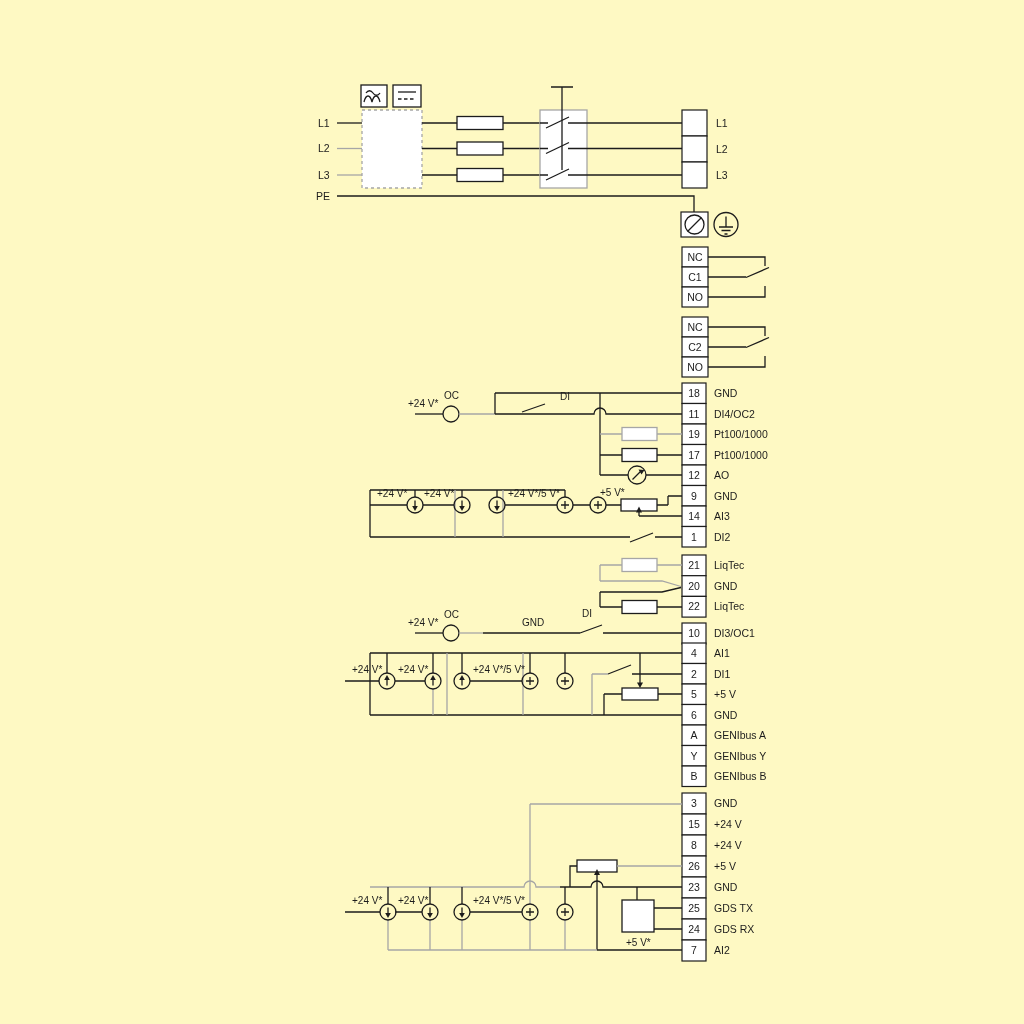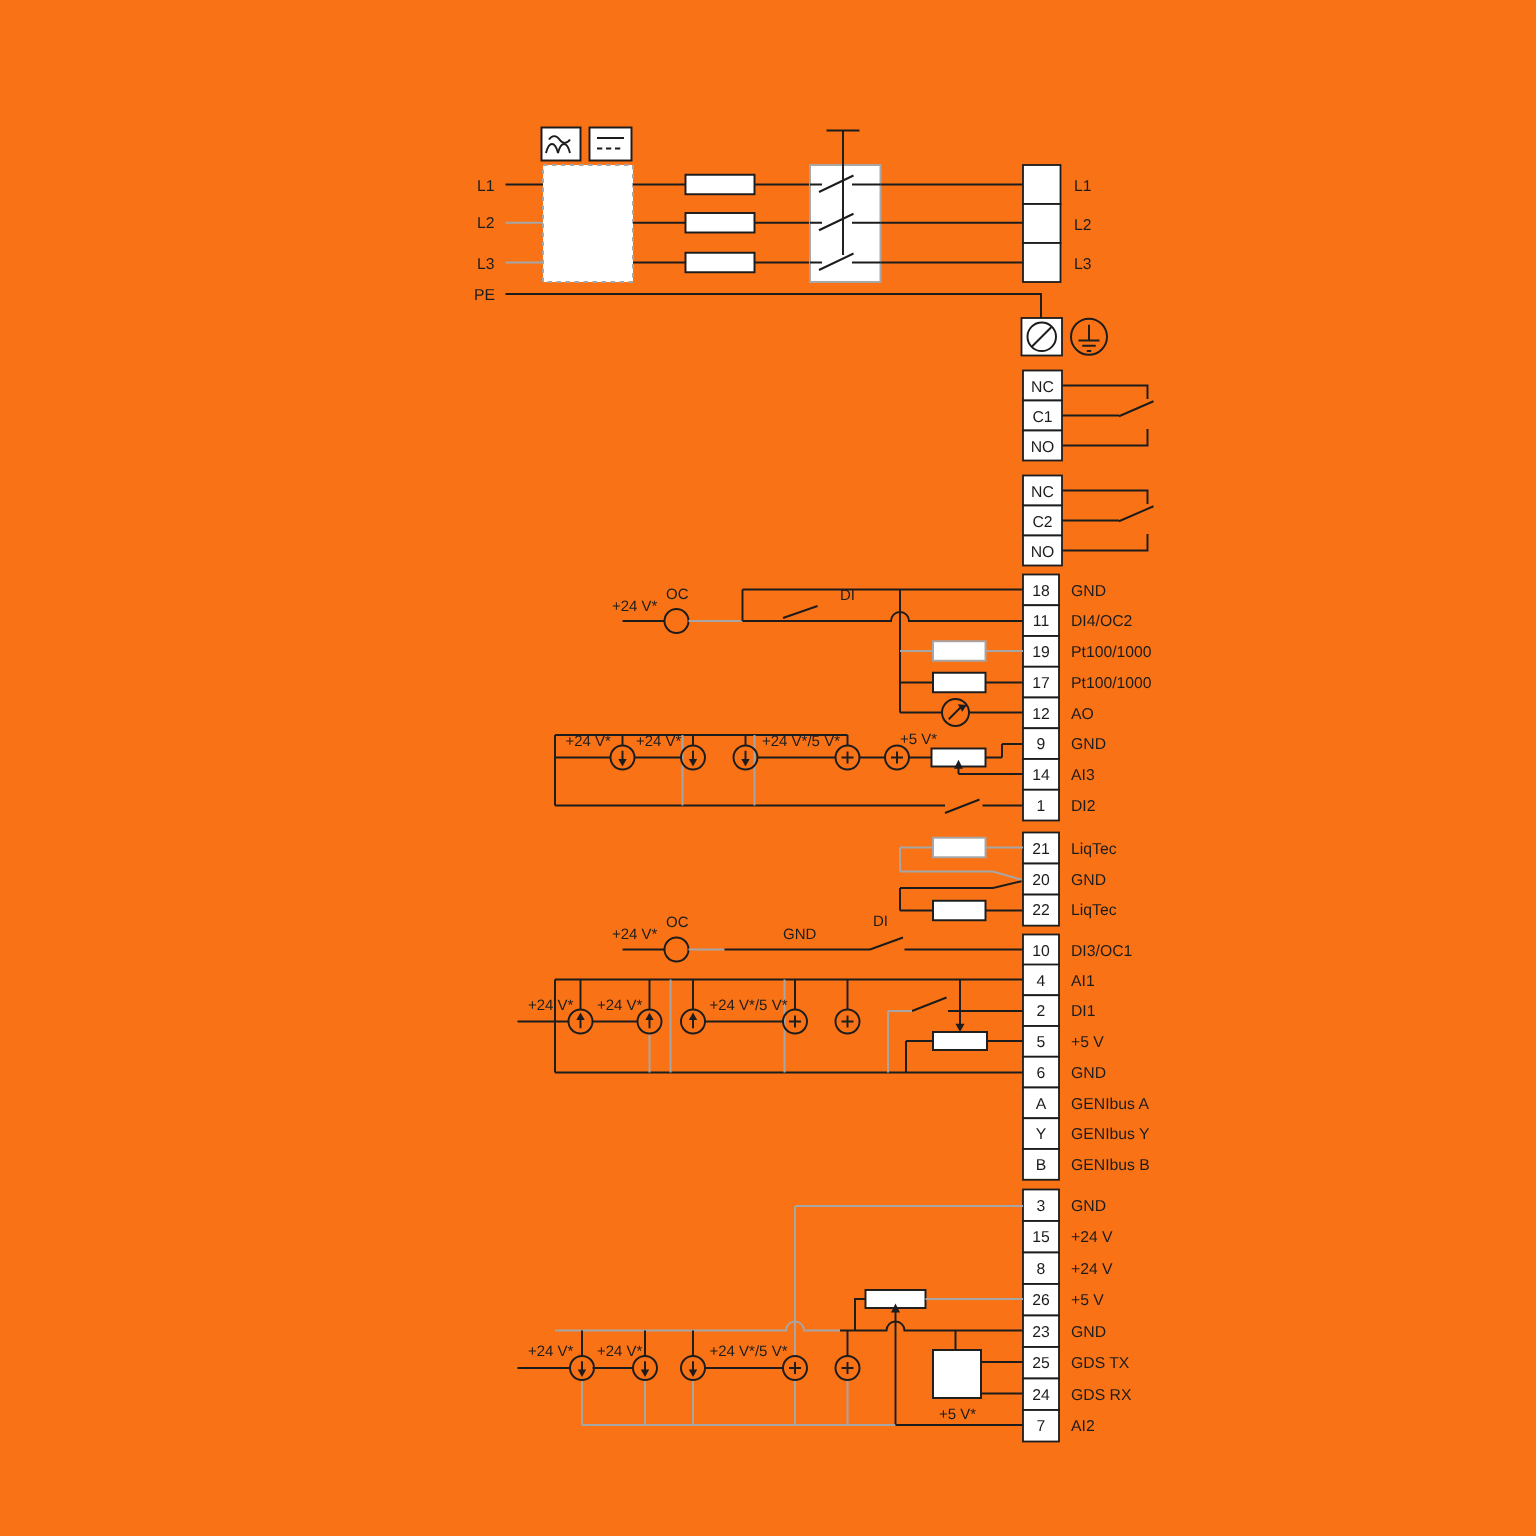--- a/index.html
+++ b/index.html
@@ -1,16 +1,16 @@
 <!DOCTYPE html>
 <html><head>
 <meta charset="utf-8">
 <style>
   html,body{margin:0;padding:0;background:#ffffff;}
-  .canvas{position:relative;width:1024px;height:1024px;background:#f97316;overflow:hidden;
+  .canvas{position:relative;width:1024px;height:1024px;background:#fef9c3;overflow:hidden;
           font-family:"Liberation Sans", sans-serif;}
   svg{display:block;}
   .w  {stroke:#1c1c1c;stroke-width:1.3;fill:none;}
   .wg {stroke:#a6a6a6;stroke-width:1.3;fill:none;}
   .box{stroke:#1c1c1c;stroke-width:1.3;fill:#ffffff;}
   .boxg{stroke:#a6a6a6;stroke-width:1.3;fill:#ffffff;}
   .cell{stroke:#1c1c1c;stroke-width:1.2;fill:#ffffff;}
   .num{font-size:10.5px;fill:#1c1c1c;}
   .lbl{font-size:10.5px;fill:#1c1c1c;}
   .ann{font-size:10px;fill:#1c1c1c;}

